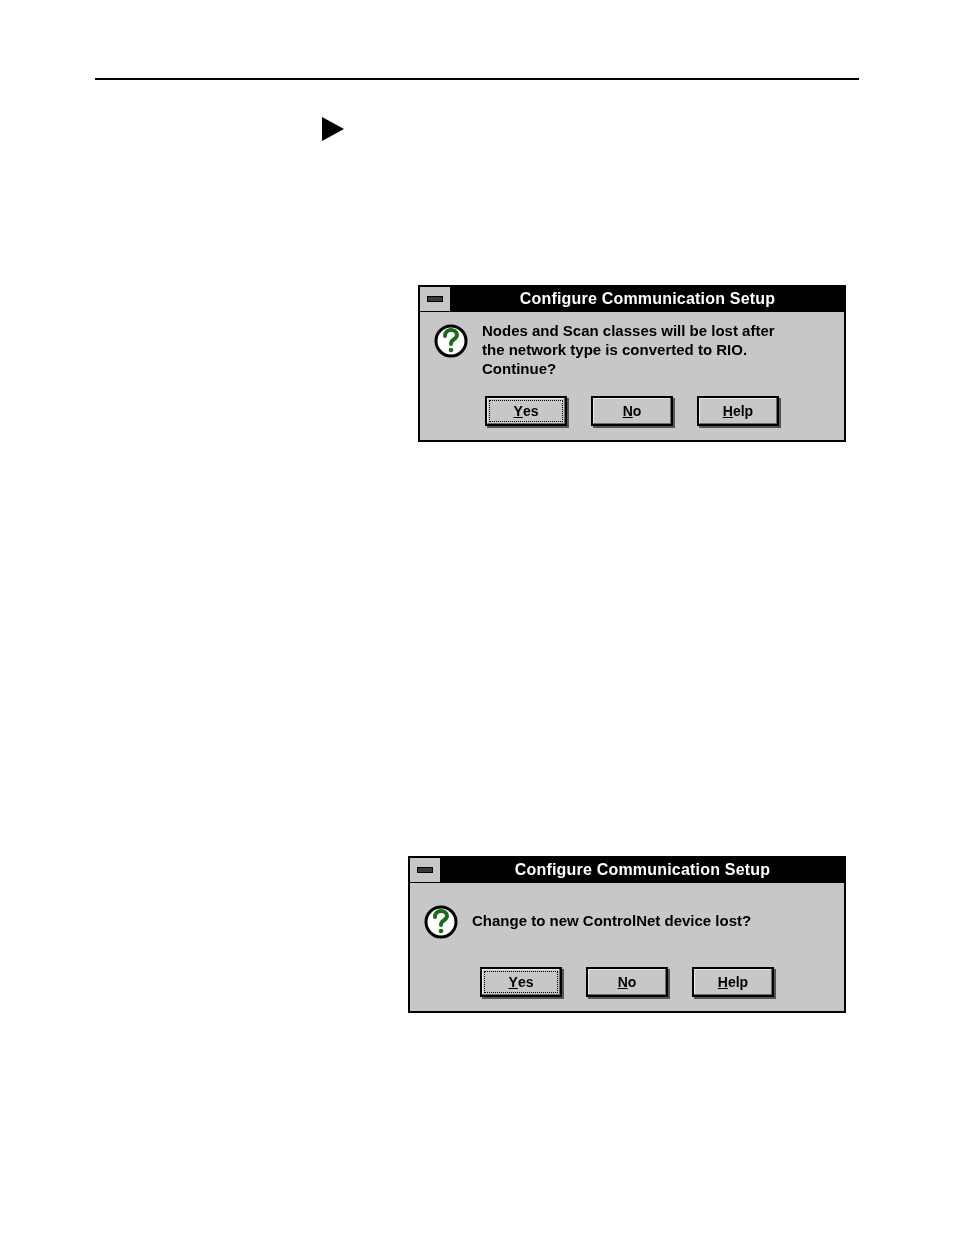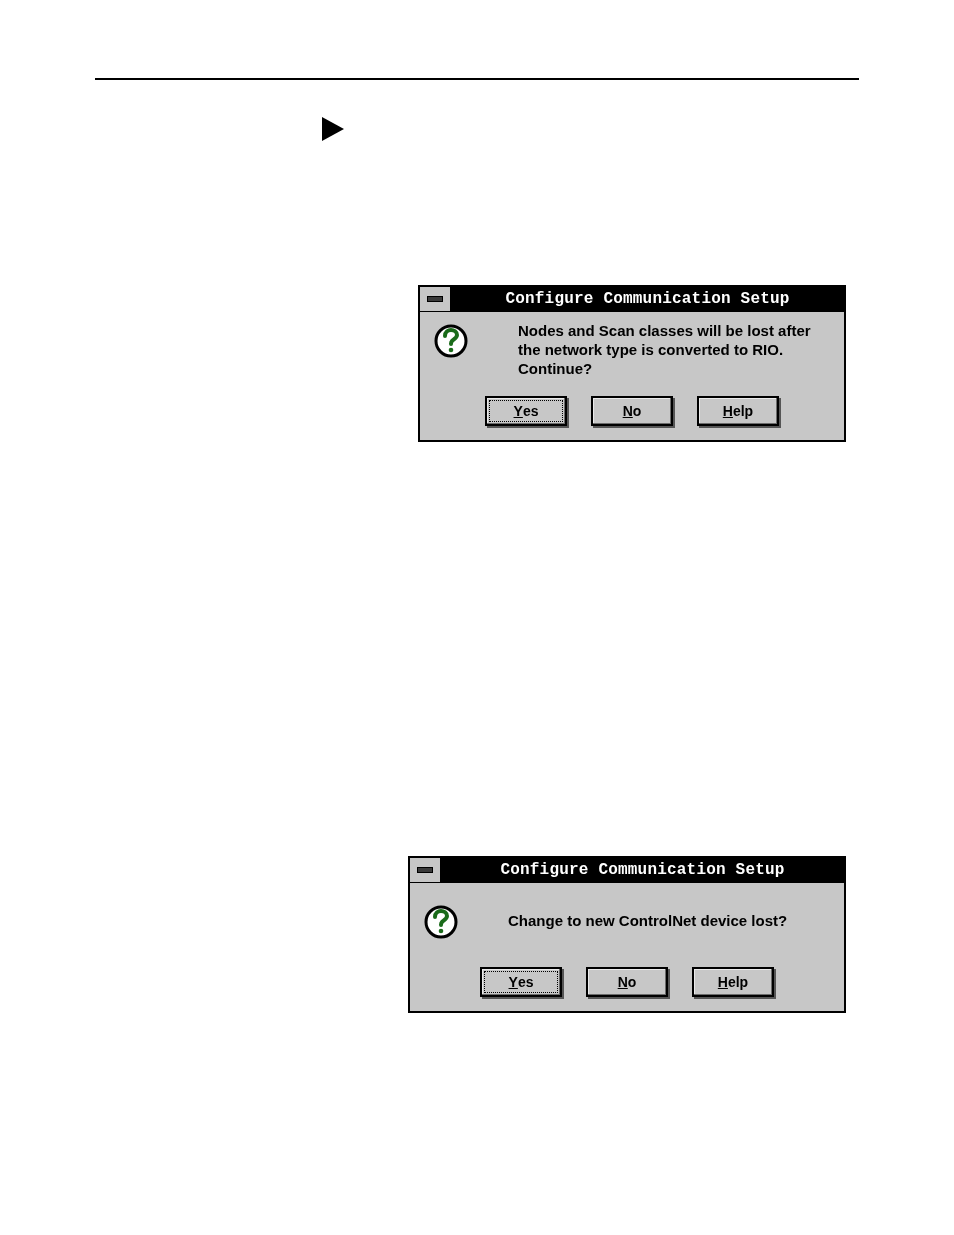--- a/index.html
+++ b/index.html
@@ -58,35 +58,34 @@
   .dialog .sysmenu .dash {
     width: 14px;
     height: 4px;
     background: #3a3a3a;
     border: 1px solid #000;
   }
   .dialog .titletext {
     flex: 1 1 auto;
     background: #000;
     color: #fff;
-    font-family: Liberation Mono, monospace;
+    font-family: Liberation Sans, sans-serif;
     font-weight: bold;
     font-size: 16px;
     display: flex;
     align-items: center;
     justify-content: center;
     letter-spacing: 0.2px;
   }
   .dialog .body {
     padding: 10px 14px 14px 14px;
   }
   .dialog .msgrow {
     display: flex;
     align-items: flex-start;
-    gap: 36px;
   }
   .dialog .icon {
     flex: 0 0 auto;
     margin-right: 14px;
     margin-top: 2px;
   }
   .dialog .msg {
     font-family: Arial, Helvetica, sans-serif;
     font-size: 15px;
     font-weight: bold;

